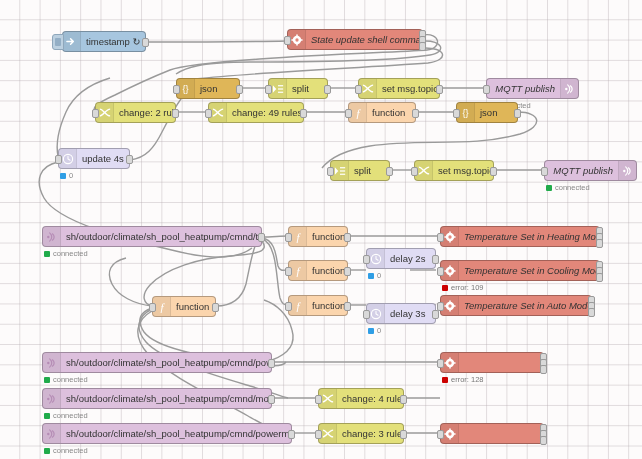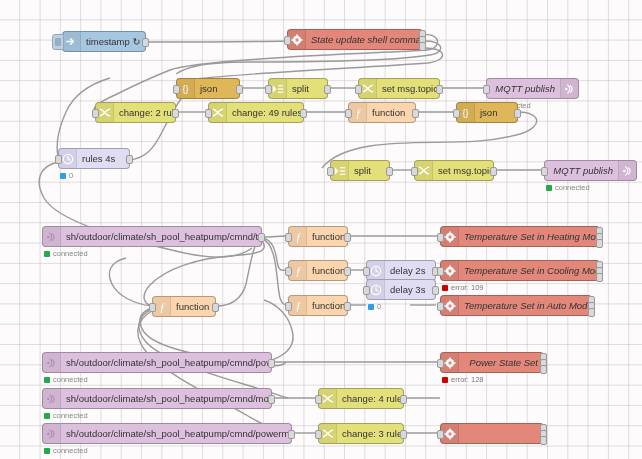--- a/index.html
+++ b/index.html
@@ -326,21 +326,21 @@
   </div>
 
   <div class="node t-delay" style="left:58px;top:148px;width:72px;">
     <div class="port in"></div>
     <div class="icn">
       <svg width="12" height="12" viewBox="0 0 14 14">
         <circle cx="7" cy="7" r="5.4" fill="none" stroke="#fff" stroke-width="1.3"></circle>
         <path d="M7,3.8 L7,7 L9.4,8.4" stroke="#fff" stroke-width="1.2" fill="none" stroke-linecap="round"></path>
       </svg>
     </div>
-    <div class="lbl">rules 4s</div>
+    <div class="lbl">update 4s</div>
     <div class="port out"></div>
     <div class="status">
       <span class="dot blue"></span>
       <span class="txt">0</span>
     </div>
   </div>
 
   <div class="node t-split" style="left:330px;top:160px;width:60px;">
     <div class="port in"></div>
     <div class="icn">
@@ -433,21 +433,21 @@
     <div class="port in"></div>
     <div class="icn">
       <svg width="10" height="12" viewBox="0 0 10 13">
         <text x="5" y="10.5" font-family="Liberation Serif, serif" font-style="italic" font-size="12" fill="#fff" text-anchor="middle">f</text>
       </svg>
     </div>
     <div class="lbl">function</div>
     <div class="port out"></div>
   </div>
 
-  <div class="node t-delay" style="left:366px;top:260px;width:70px;">
+  <div class="node t-delay" style="left:366px;top:248px;width:70px;">
     <div class="port in"></div>
     <div class="icn">
       <svg width="12" height="12" viewBox="0 0 14 14">
         <circle cx="7" cy="7" r="5.4" fill="none" stroke="#fff" stroke-width="1.3"></circle>
         <path d="M7,3.8 L7,7 L9.4,8.4" stroke="#fff" stroke-width="1.2" fill="none" stroke-linecap="round"></path>
       </svg>
     </div>
     <div class="lbl">delay 2s</div>
     <div class="port out"></div>
     <div class="status">
@@ -484,21 +484,21 @@
     <div class="port in"></div>
     <div class="icn">
       <svg width="10" height="12" viewBox="0 0 10 13">
         <text x="5" y="10.5" font-family="Liberation Serif, serif" font-style="italic" font-size="12" fill="#fff" text-anchor="middle">f</text>
       </svg>
     </div>
     <div class="lbl">function</div>
     <div class="port out"></div>
   </div>
 
-  <div class="node t-delay" style="left:366px;top:279px;width:70px;">
+  <div class="node t-delay" style="left:366px;top:303px;width:70px;">
     <div class="port in"></div>
     <div class="icn">
       <svg width="12" height="12" viewBox="0 0 14 14">
         <circle cx="7" cy="7" r="5.4" fill="none" stroke="#fff" stroke-width="1.3"></circle>
         <path d="M7,3.8 L7,7 L9.4,8.4" stroke="#fff" stroke-width="1.2" fill="none" stroke-linecap="round"></path>
       </svg>
     </div>
     <div class="lbl">delay 3s</div>
     <div class="port out"></div>
     <div class="status">
@@ -560,21 +560,20 @@
         <circle cx="8" cy="8" r="5.6" fill="#fff"></circle>
         <circle cx="8" cy="8" r="2.2" fill="#e2877a"></circle>
         <g fill="#fff">
           <rect x="7" y="0.6" width="2" height="3"></rect>
             <rect x="7" y="12.4" width="2" height="3"></rect>
           <rect x="0.6" y="7" width="3" height="2"></rect>
             <rect x="12.4" y="7" width="3" height="2"></rect>
         </g>
       </svg>
     </div>
-    <div class="lbl">Power State Set</div>
     <div class="port o1"></div>
     <div class="port o2"></div>
     <div class="port o3"></div>
     <div class="status err">
       <span class="dot red"></span>
       <span class="txt">error: 128</span>
     </div>
   </div>
 
   <div class="node t-mqttin" style="left:42px;top:388px;width:230px;">

